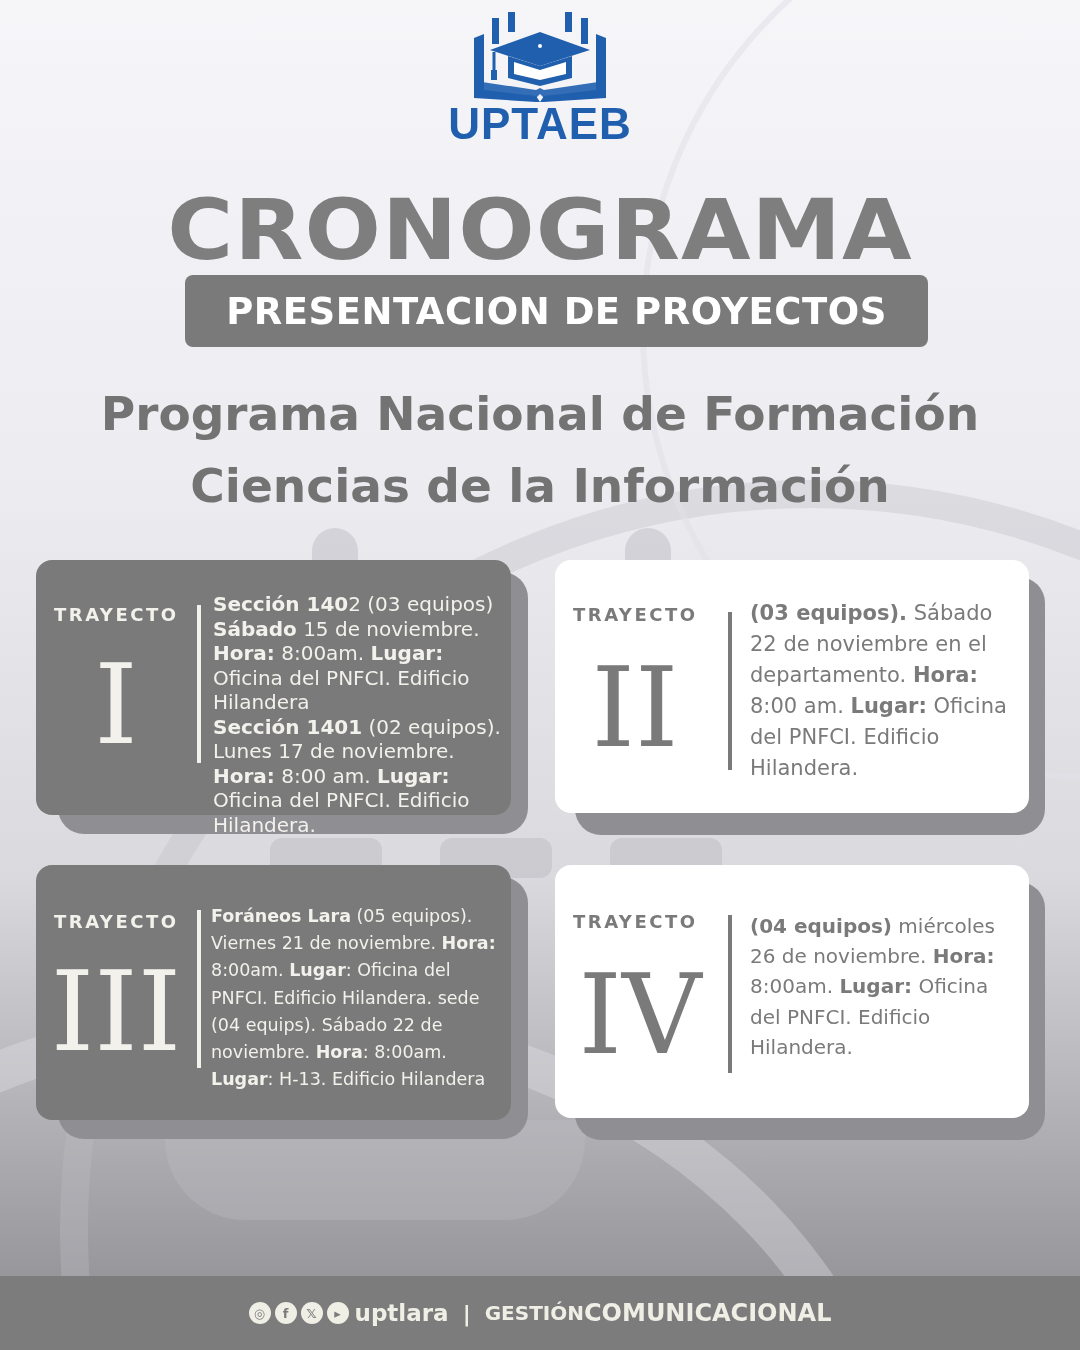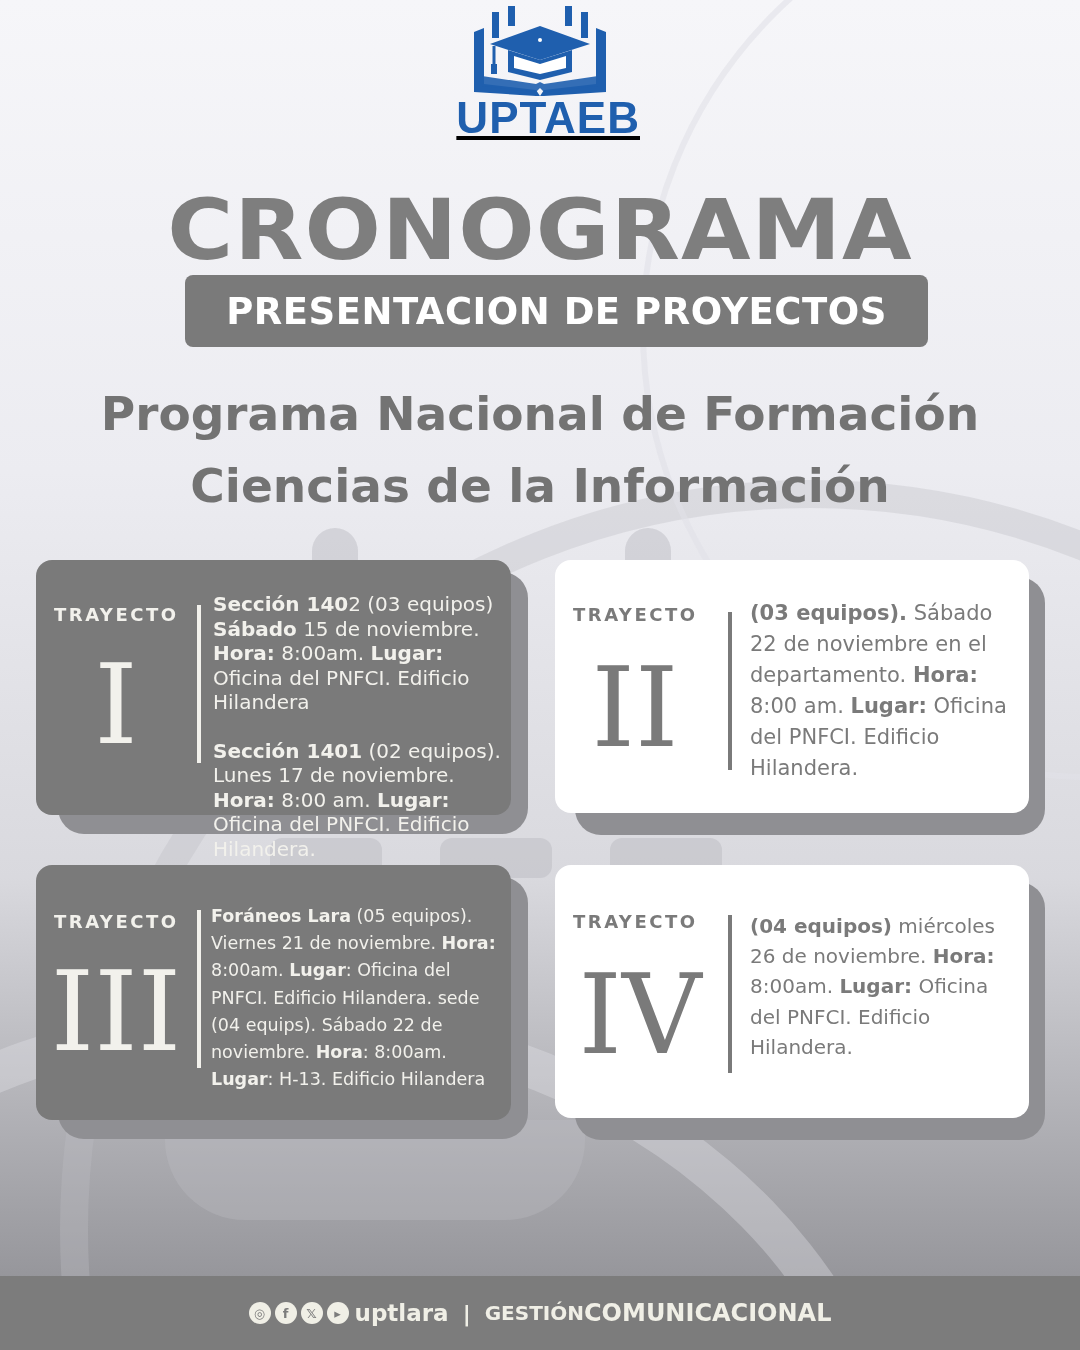--- a/index.html
+++ b/index.html
@@ -14,21 +14,21 @@
     border: 28px solid rgba(190,190,196,0.35);
   }
   .bg-arc.a1 { width: 1500px; height: 1500px; left: 60px; top: 480px; }
   .bg-arc.a2 { width: 1300px; height: 1100px; left: -380px; top: 1000px; border-color: rgba(230,230,234,0.35); border-width: 40px; }
   .bg-arc.a3 { width: 900px; height: 900px; left: 640px; top: -120px; border-color: rgba(225,225,232,0.6); border-width: 6px; }
   .bg-deco {
     position: absolute; background: rgba(185,185,190,0.45); border-radius: 22px;
   }
 
   
-  .logo { position: absolute; left: 440px; top: 4px; width: 200px; height: 140px; text-align: right; text-decoration: underline; }
+  .logo { position: absolute; left: 440px; top: 10px; width: 200px; height: 140px; text-align: center; }
   .logo svg { display: block; margin: 0 auto; }
   .logo-text {
     display: block; font-family: "Liberation Sans", sans-serif; font-weight: 700;
     font-size: 44px; color: #1f5fae; letter-spacing: 1px; line-height: 48px; margin-top: -2px;
   }
 
   .title {
     position: absolute; left: 0; width: 100%; top: 180px; text-align: center;
     font-family: "DejaVu Sans", sans-serif; font-weight: 900; font-size: 84px;
     color: #7e7e7e; letter-spacing: 1px; line-height: 100px;
@@ -131,21 +131,21 @@
   <div>Ciencias de la Información</div>
 </div>
 
 <div class="card-shadow" style="left:58px;top:572px;width:470px;height:262px;"></div>
 <div class="card dark" style="left:36px;top:560px;width:475px;height:255px;">
   <span class="tr-label" style="top:44px;">TRAYECTO</span>
   <span class="numeral" style="top:90px;font-size:110px;">I</span>
   <div class="divider" style="left:161px;top:45px;height:158px;"></div>
   <div class="body" style="left:177px;top:32px;width:290px;font-size:20px;line-height:24.5px;">
     <p><b>Sección 140</b>2 (03 equipos) <b>Sábado</b> 15 de noviembre. <b>Hora:</b> 8:00am. <b>Lugar:</b> Oficina del PNFCI. Edificio Hilandera</p>
-    <p style="margin-top:24px;"><b>Sección 1401</b> (02 equipos). Lunes 17 de noviembre. <b>Hora:</b> 8:00 am. <b>Lugar:</b> Oficina del PNFCI. Edificio Hilandera.</p>
+    <p style=""><b>Sección 1401</b> (02 equipos). Lunes 17 de noviembre. <b>Hora:</b> 8:00 am. <b>Lugar:</b> Oficina del PNFCI. Edificio Hilandera.</p>
   </div>
 </div>
 
 <div class="card-shadow" style="left:575px;top:577px;width:470px;height:258px;"></div>
 <div class="card light" style="left:555px;top:560px;width:474px;height:253px;">
   <span class="tr-label" style="top:44px;color:#7a7a7a;">TRAYECTO</span>
   <span class="numeral" style="top:93px;font-size:110px;color:#7a7a7a;">II</span>
   <div class="divider" style="left:173px;top:52px;height:158px;"></div>
   <div class="body" style="left:195px;top:38px;width:270px;font-size:21px;line-height:31px;">
     <p><b>(03 equipos).</b> Sábado 22 de noviembre en el departamento. <b>Hora:</b> 8:00 am. <b>Lugar:</b> Oficina del PNFCI. Edificio Hilandera.</p>

